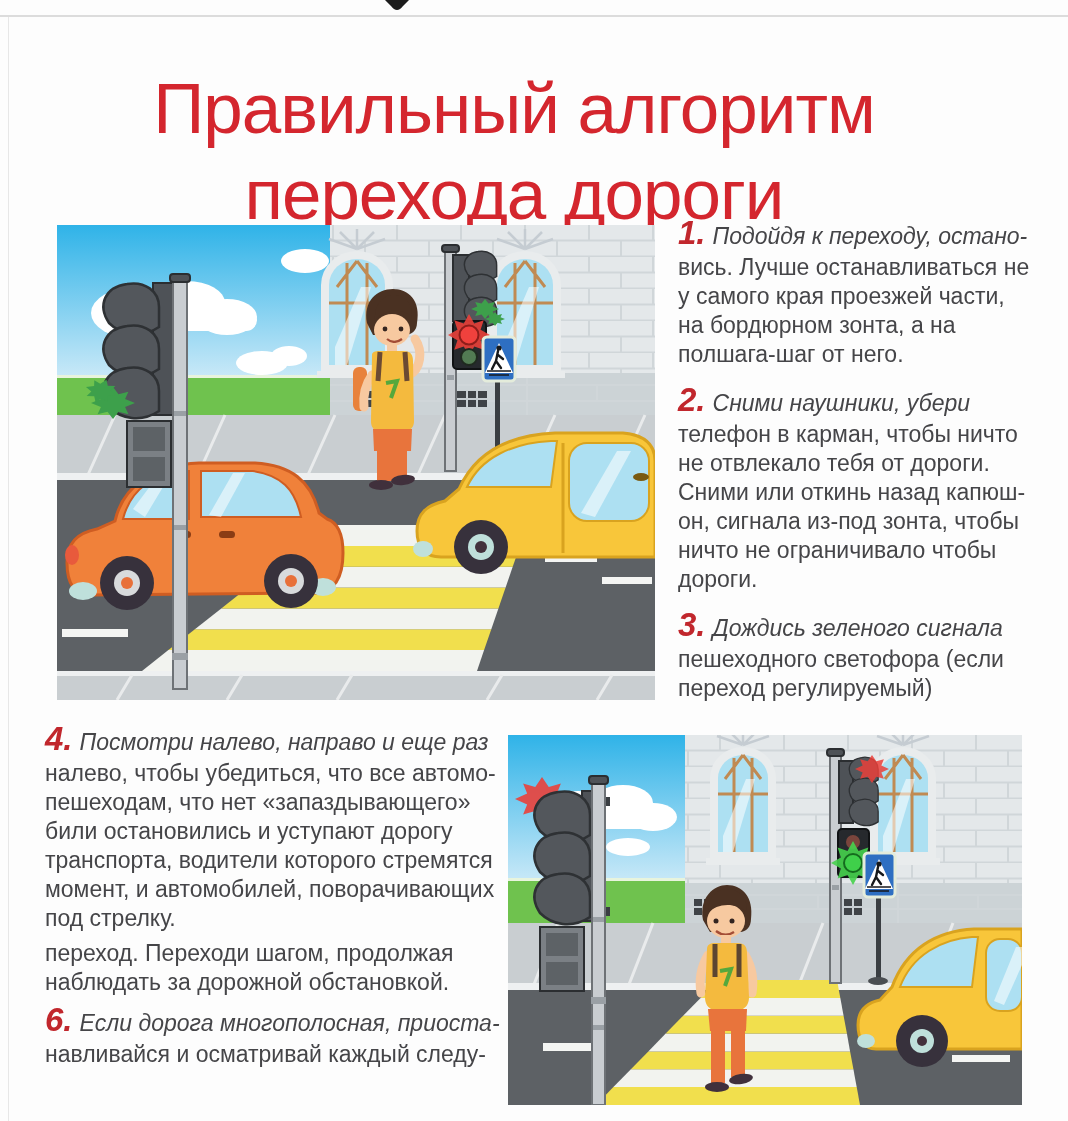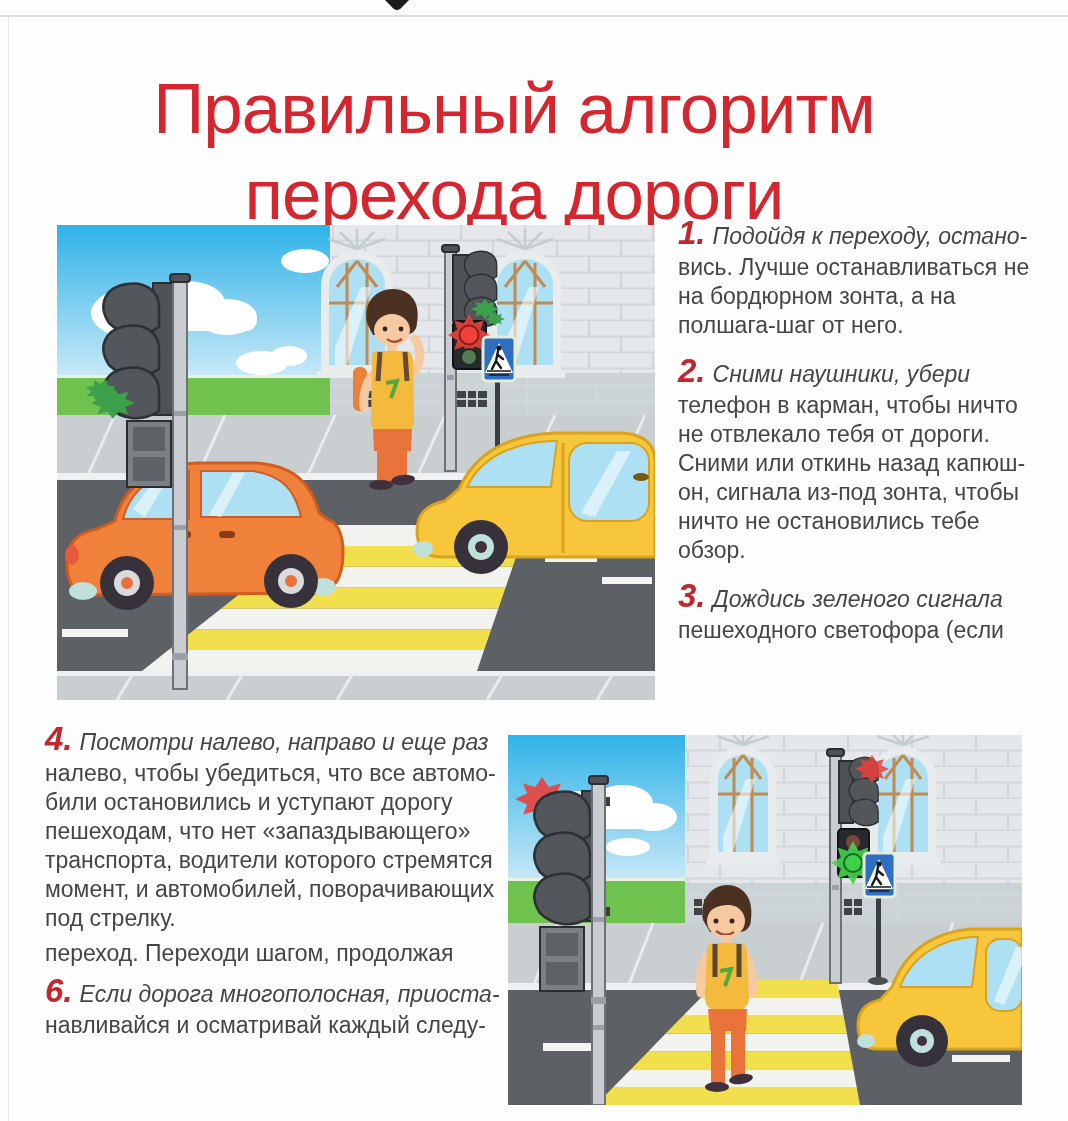--- a/index.html
+++ b/index.html
@@ -272,50 +272,53 @@
       <rect x="117" y="186" width="12" height="5" class="ring"></rect>
       <rect x="117" y="300" width="12" height="5" class="ring"></rect>
       <rect x="115" y="428" width="16" height="7" class="ring"></rect>
     </g>
   </svg>
 
   <div class="steps-col steps-right">
       <div class="step">
         <div class="first"><span class="num">1.</span>Подойдя к переходу, остано-</div>
         <div class="ln">вись. Лучше останавливаться не</div>
+        <div class="ln">у самого края проезжей части,</div>
         <div class="ln">на бордюрном зонта, а на</div>
         <div class="ln">полшага-шаг от него.</div>
       </div>
       <div class="step">
         <div class="first"><span class="num">2.</span>Сними наушники, убери</div>
         <div class="ln">телефон в карман, чтобы ничто</div>
         <div class="ln">не отвлекало тебя от дороги.</div>
         <div class="ln">Сними или откинь назад капюш-</div>
         <div class="ln">он, сигнала из-под зонта, чтобы</div>
-        <div class="ln">ничто не остановились тебе</div>
-        <div class="ln">обзор.</div>
+        <div class="ln">ничто не ограничивало чтобы</div>
+        <div class="ln">дороги.</div>
       </div>
       <div class="step">
         <div class="first"><span class="num">3.</span>Дождись зеленого сигнала</div>
         <div class="ln">пешеходного светофора (если</div>
+        <div class="ln">переход регулируемый)</div>
       </div>
     </div>
 
   <div class="steps-col steps-left">
       <div class="step">
         <div class="first"><span class="num">4.</span>Посмотри налево, направо и еще раз</div>
         <div class="ln">налево, чтобы убедиться, что все автомо-</div>
+        <div class="ln">пешеходам, что нет «запаздывающего»</div>
         <div class="ln">били остановились и уступают дорогу</div>
-        <div class="ln">пешеходам, что нет «запаздывающего»</div>
         <div class="ln">транспорта, водители которого стремятся</div>
         <div class="ln">момент, и автомобилей, поворачивающих</div>
         <div class="ln">под стрелку.</div>
       </div>
       <div class="step">
         <div class="ln">переход. Переходи шагом, продолжая</div>
+        <div class="ln">наблюдать за дорожной обстановкой.</div>
       </div>
       <div class="step">
         <div class="first"><span class="num">6.</span>Если дорога многополосная, приоста-</div>
         <div class="ln">навливайся и осматривай каждый следу-</div>
       </div>
     </div>
 
   <svg class="illus" style="left:508px;top:735px;" width="514" height="370" viewBox="0 0 514 370">
     <defs>
       <linearGradient id="sky2" x1="0" y1="0" x2="0" y2="1">

